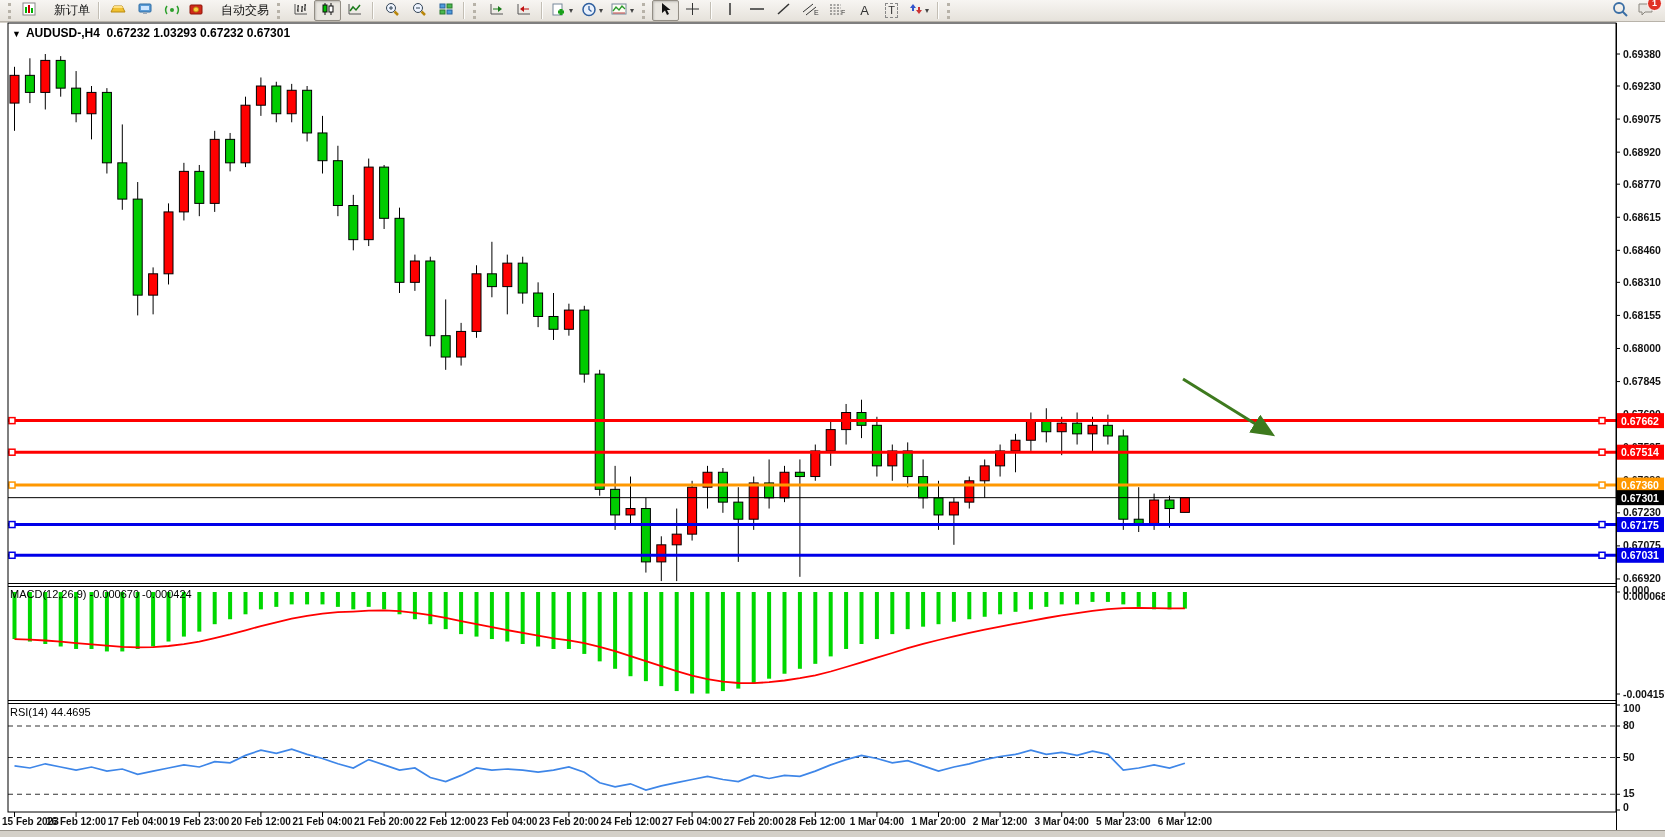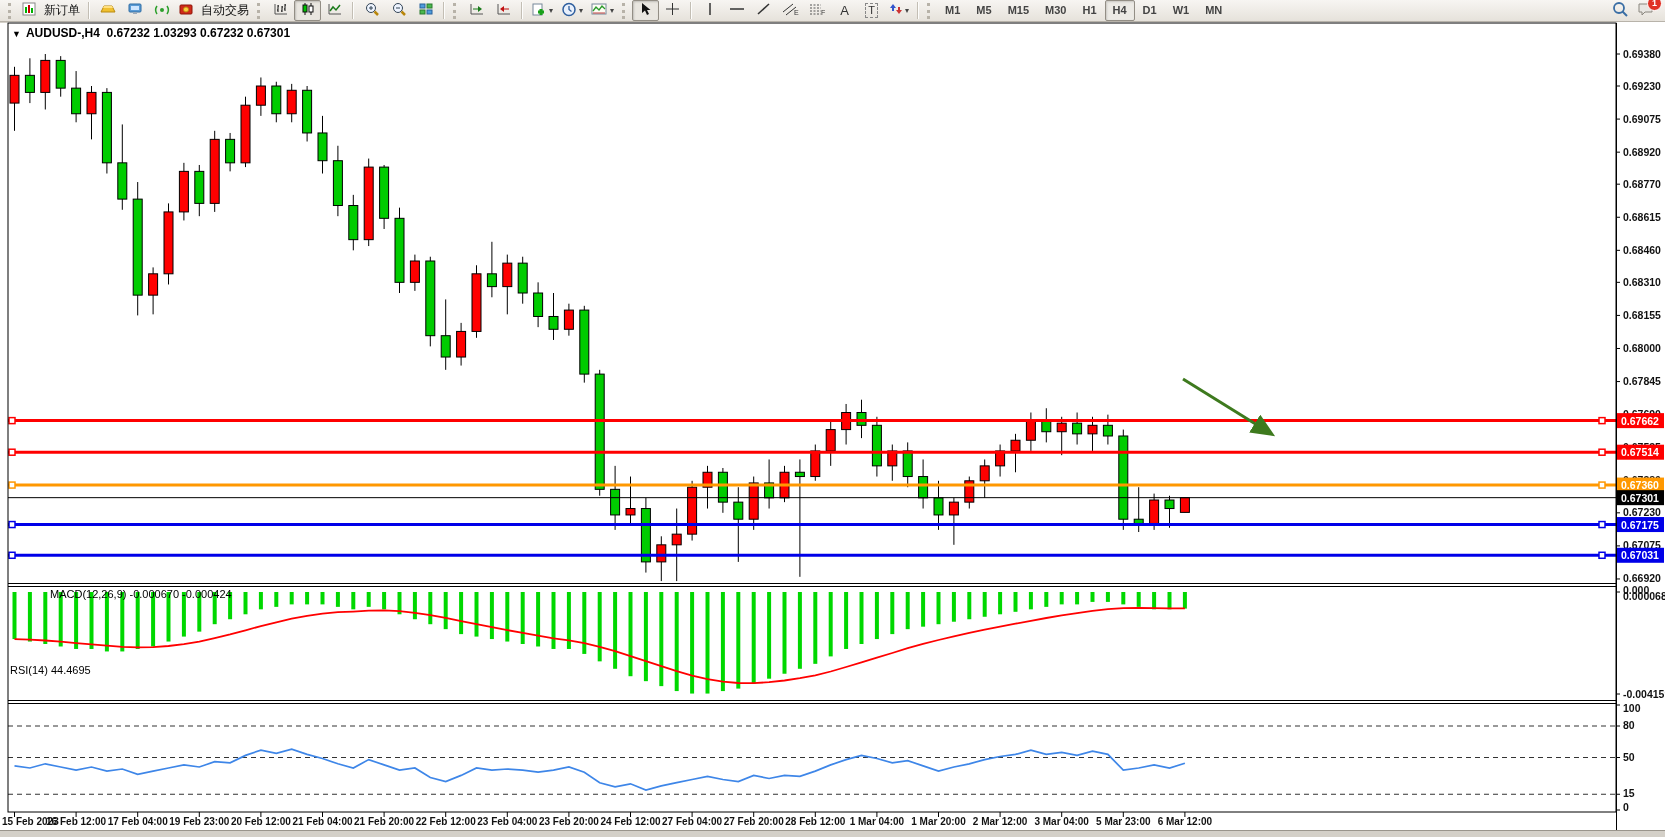--- a/index.html
+++ b/index.html
@@ -5,38 +5,38 @@
   html,body{margin:0;padding:0;background:#d4d0c8;width:1665px;height:837px;overflow:hidden;
     font-family:"Liberation Sans",sans-serif;}
   #app{position:relative;width:1665px;height:837px;background:#fff;}
   
   #toolbar{position:absolute;left:0;top:0;width:1665px;height:22px;z-index:5;
     background:linear-gradient(#f7f5f2,#e6e2db);border-bottom:1px solid #b8b3aa;
     display:flex;align-items:center;padding:0 4px;box-sizing:border-box;}
   .tbtn{height:19px;min-width:19px;display:inline-flex;align-items:center;justify-content:center;
     padding:0 3px;border:1px solid transparent;border-radius:2px;color:#222;font-size:12px;}
   .tbtn.pressed{border:1px solid #938e85;background:#e9e6e0;box-shadow:inset 1px 1px 2px rgba(0,0,0,.18);}
-  .tlabel{font-size:12px;color:#111;margin-left:7px;white-space:nowrap;}
+  .tlabel{font-size:12px;color:#111;margin-left:17px;white-space:nowrap;}
   .tsep{width:1px;height:17px;background:#c3beb4;border-right:1px solid #fdfdfc;margin:0 4px;}
   .thandle{width:3px;height:16px;border-left:3px dotted #b7b2a8;margin:0 4px;}
   .drop{font-size:8px;color:#444;margin-left:2px;}
   #tf-group{display:flex;align-items:center;}
   .tfbtn{font-size:11px;font-weight:700;color:#444;padding:2px 7px;height:15px;line-height:15px;
     border:1px solid transparent;border-radius:2px;}
   .tfbtn.pressed{border:1px solid #938e85;background:#eceae5;box-shadow:inset 1px 1px 2px rgba(0,0,0,.15);}
   #right-cluster{margin-left:auto;display:flex;align-items:center;gap:8px;padding-right:6px;}
   .badge{position:absolute;right:-7px;top:-5px;background:#e03226;color:#fff;font-size:9px;font-weight:700;
     border-radius:50%;width:13px;height:13px;display:flex;align-items:center;justify-content:center;border:1px solid #fff;}
   
   #plot{position:absolute;left:0;top:0;z-index:1;}
   .overlay{position:absolute;z-index:2;color:#000;white-space:nowrap;}
   #chart-title{left:12px;top:26px;font-size:12px;font-weight:700;}
   #chart-title .arr{font-size:9px;margin-right:5px;}
-  #macd-label{left:10px;top:588px;font-size:11px;margin-left:40px;}
-  #rsi-label{left:10px;top:664px;font-size:11px;}
+  #macd-label{left:10px;top:588px;font-size:11px;}
+  #rsi-label{left:10px;top:706px;font-size:11px;}
   #status-strip{position:absolute;left:0;top:830px;width:1665px;height:7px;background:#d4d0c8;z-index:3;
     border-top:1px solid #9a958c;}
   #left-strip{position:absolute;left:0;top:22px;width:7px;height:808px;background:#d4d0c8;z-index:0;
     border-right:1px solid #efece7;}
 </style>
 </head>
 <body>
 
 <div id="app">
 
@@ -265,31 +265,20 @@
             <path d="M4 2 l3 4 h-2 v3 h-2 v-3 h-2 z" fill="#3355cc"></path>
             <path d="M10 12 l-3 -4 h2 V5 h2 v3 h2 z" fill="#cc3333"></path>
           </svg>
       </span>
         <span class="drop">▾</span>
     </span>
 
     <span class="tsep"></span>
     <span class="thandle"></span>
 
-    <span id="tf-group">
-        <span class="tfbtn">M1</span>
-        <span class="tfbtn">M5</span>
-        <span class="tfbtn">M15</span>
-        <span class="tfbtn">M30</span>
-        <span class="tfbtn">H1</span>
-        <span class="tfbtn pressed">H4</span>
-        <span class="tfbtn">D1</span>
-        <span class="tfbtn">W1</span>
-        <span class="tfbtn">MN</span>
-      </span>
 
     <span id="right-cluster">
       <span>
         <svg width="17" height="16">
             <circle cx="7" cy="7" r="5" fill="none" stroke="#3a6ea5" stroke-width="1.8"></circle>
             <path d="M10.5 10.5 L15 15" stroke="#3a6ea5" stroke-width="2"></path>
           </svg>
       </span>
       <span style="position:relative;">
         <svg width="18" height="16">

